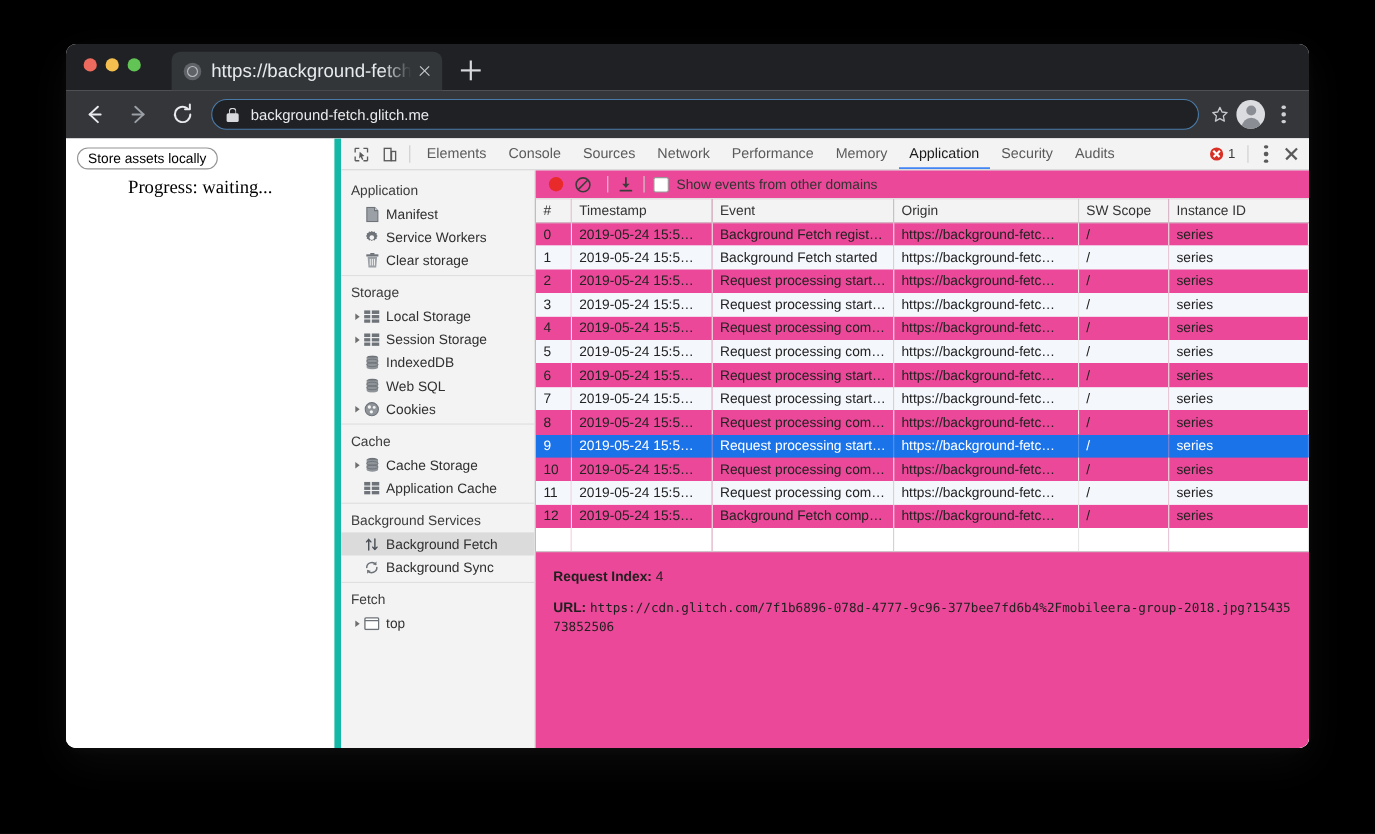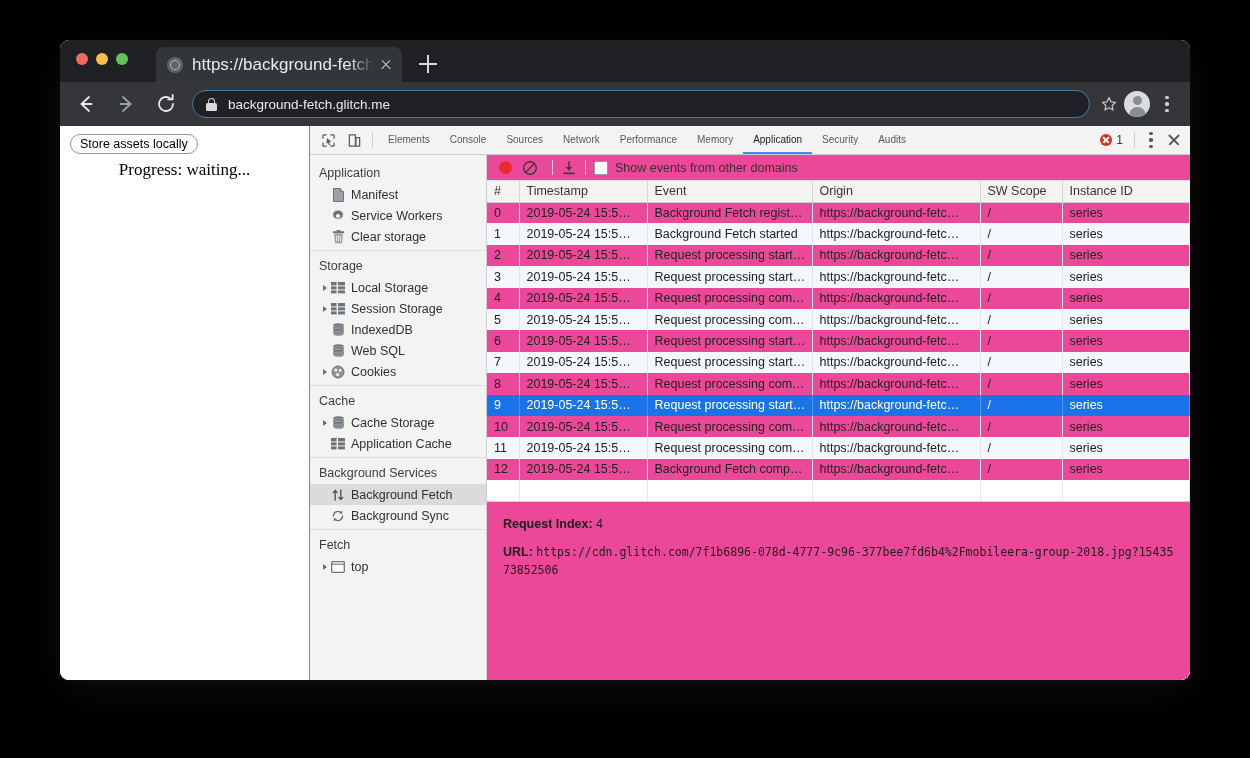--- a/index.html
+++ b/index.html
@@ -219,21 +219,21 @@
     display: flex;
     height: calc(640px - 42px - 44px);
     background: #fff;
   }
 
   
   .page {
     width: 250px;
     flex: 0 0 250px;
     background: #fff;
-    border-right: 1px solid #14b8a6;
+    border-right: 6px solid #14b8a6;
     padding: 8px 10px;
     box-sizing: border-box;
   }
   .store-btn {
     font-family: "Liberation Sans", sans-serif;
     font-size: 12.5px;
     color: #000;
     background: #fff;
     border: 1px solid #949494;
     border-radius: 11px;
@@ -271,21 +271,21 @@
     display:flex; align-items:center; justify-content:center;
     cursor: pointer;
   }
   .dt-sep {
     width: 1px; height: 16px;
     background: #cdcdcd;
     margin: 0 5px;
     flex: 0 0 1px;
   }
   .dt-tab {
-    font-size: 10px;
+    font-size: 13px;
     color: #5a5a5a;
     padding: 0 10px;
     height: 28px;
     line-height: 28px;
     cursor: pointer;
     white-space: nowrap;
   }
   .dt-tab.active {
     color: #1a1a1a;
     box-shadow: inset 0 -2px 0 #4285f4;

